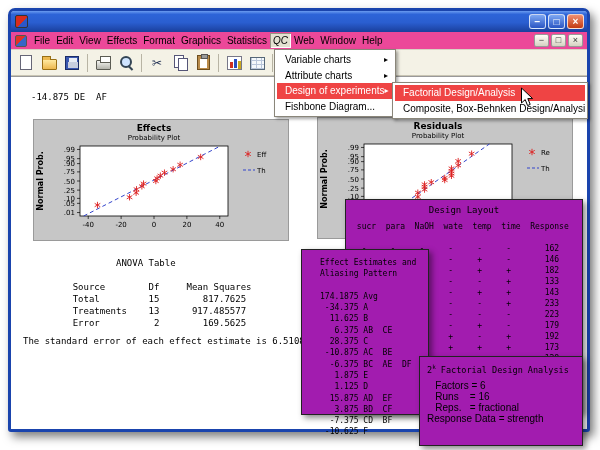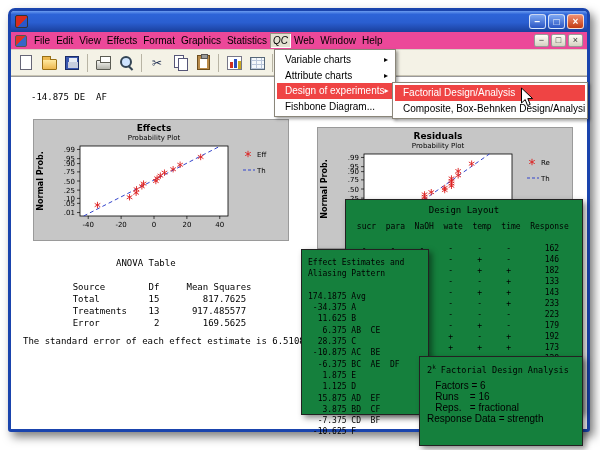--- a/index.html
+++ b/index.html
@@ -55,31 +55,31 @@
 .ico-chart::before{content:"";position:absolute;left:2px;bottom:1px;width:3px;height:6px;background:#d03020;}
 .ico-chart::after{content:"";position:absolute;left:6px;bottom:1px;width:3px;height:9px;background:#2a4ec0;}
 .ico-grid{width:15px;height:13px;margin-top:1px;border:1px solid #567;background-color:#f4f8fb;background-image:repeating-linear-gradient(0deg,#b9c6da 0 1px,transparent 1px 4px),repeating-linear-gradient(90deg,#b9c6da 0 1px,transparent 1px 5px);}
 
 
 .doc{flex:1;position:relative;background:#fff;border-top:1px solid #999;overflow:hidden;}
 .mono{font-family:"DejaVu Sans Mono",monospace;font-size:9px;color:#000;white-space:pre;line-height:12px;}
 .docline{position:absolute;left:20px;top:14px;}
 .chart-panel{position:absolute;width:256px;height:122px;background:#c6c6c6;border:1px solid #9a9a9a;}
 #chart0{left:22px;top:42px;}
-#chart1{left:306px;top:50px;}
+#chart1{left:306px;top:40px;}
 .chart-panel svg{display:block;font-family:"DejaVu Sans",sans-serif;}
 .anova{position:absolute;left:40px;top:180px;}
 .stderr{position:absolute;left:12px;top:258px;}
 
 
-.popup{position:absolute;background:#15803d;border:1px solid #222;box-shadow:3px 3px 6px rgba(0,0,0,.45);font-family:"DejaVu Sans Mono",monospace;color:#000;}
+.popup{position:absolute;background:#a21caf;border:1px solid #222;box-shadow:3px 3px 6px rgba(0,0,0,.45);font-family:"DejaVu Sans Mono",monospace;color:#000;}
 #design-window{left:345px;top:199px;width:238px;height:214px;z-index:5;padding:5px 6px;}
 .design-title{text-align:center;font-size:9px;margin-bottom:6px;}
 #design-pre{font-family:inherit;font-size:8px;line-height:11px;white-space:pre;}
-#effect-window{left:301px;top:249px;width:128px;height:166px;z-index:6;padding:7px 6px;}
+#effect-window{left:301px;top:249px;width:128px;height:166px;z-index:6;padding:7px 18px;}
 #effect-pre{font-family:inherit;font-size:8px;line-height:11.3px;white-space:pre;}
 #factorial-window{left:419px;top:356px;width:164px;height:90px;z-index:7;padding:6px 7px;}
 .fact-title{font-size:8.5px;margin-bottom:5px;}
 .fact-title sup{font-size:6px;}
 #fact-pre{font-family:Liberation Sans, sans-serif;font-size:10px;line-height:11px;white-space:pre;}
 
 
 .dropdown,.submenu{position:absolute;background:#fff;border:1px solid #8a867a;box-shadow:2px 2px 3px rgba(0,0,0,.35);padding:2px;font-size:10px;color:#000;}
 .dropdown{width:122px;z-index:10;}
 .submenu{width:196px;z-index:11;}

